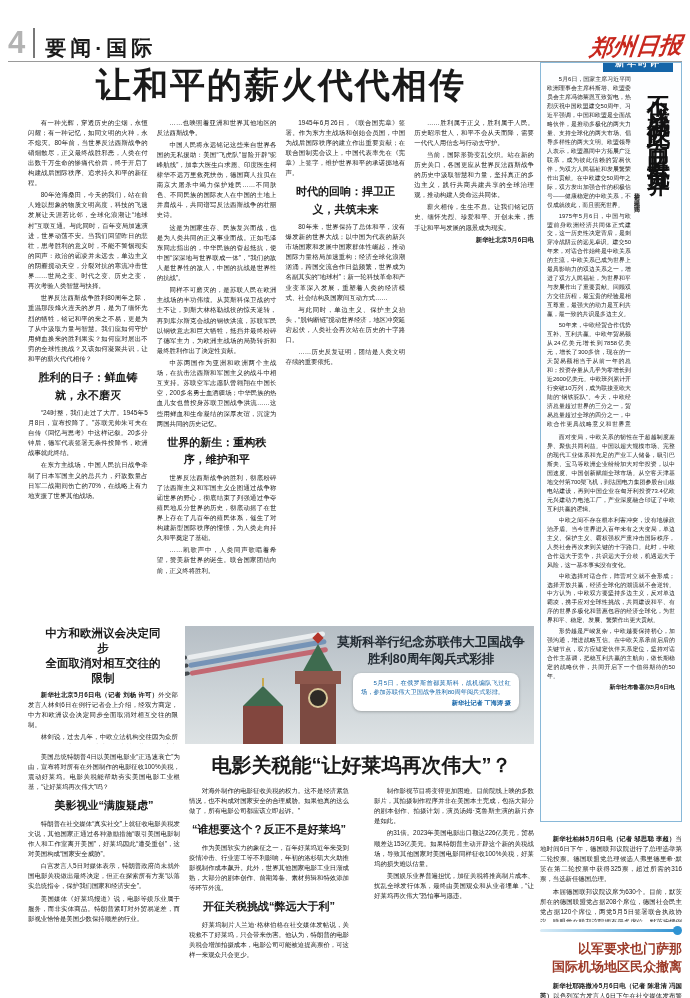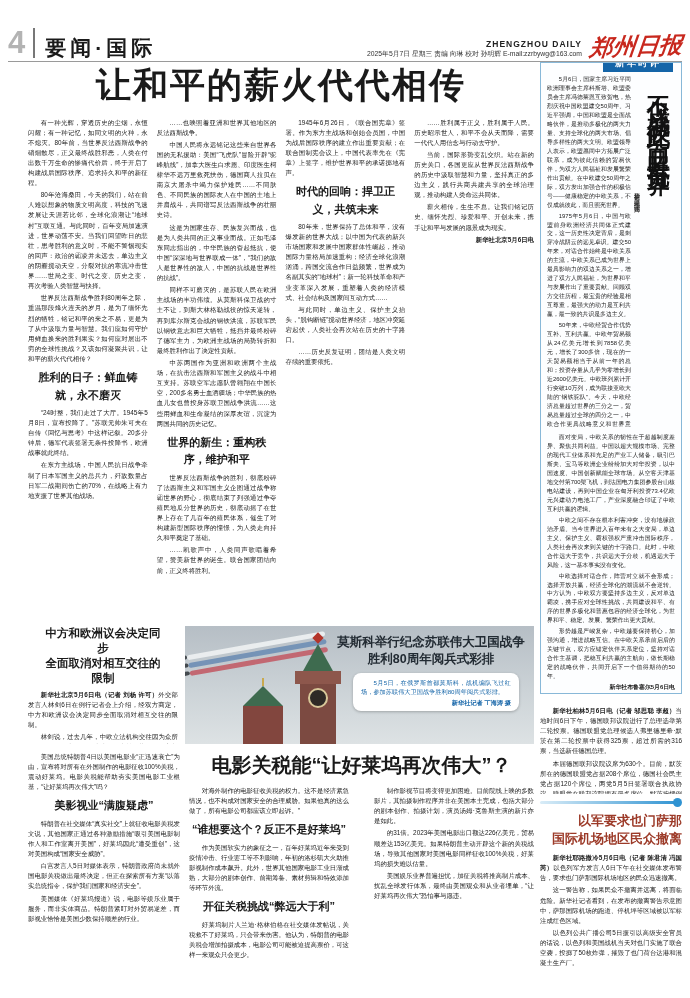--- a/index.html
+++ b/index.html
@@ -58,21 +58,21 @@
   .bubble .credit{text-align:right;text-indent:0;font-weight:bold;margin-top:1px;}
   
   .band3{position:absolute;left:28px;top:752px;width:506px;height:238px;display:flex;gap:9px;}
   .movie-left{width:152px;overflow:hidden;}
   .movie-right{flex:1;min-width:0;}
   .movie-headline{font-size:20px;font-weight:900;text-align:center;margin:2px 0 9px;line-height:1.15;}
   .movie-cols{display:flex;gap:25px;height:192px;overflow:hidden;}
   .movie-col{flex:1;min-width:0;}
   
   .sidebar{position:absolute;left:540px;top:62px;width:142px;}
-  .comm-box{position:relative;border:1px solid #88b8d8;background:#fdfeff;height:632px;
+  .comm-box{position:relative;border:1px solid #88b8d8;background:#fdfeff;height:760px;
             padding:12px 6px 4px;box-sizing:border-box;overflow:hidden;}
   .comm-tab{position:absolute;top:-8px;right:8px;background:#1565a8;color:#fff;font-size:9.5px;
             font-weight:bold;padding:2px 12px;letter-spacing:2px;}
   .comm-top{display:flex;height:352px;overflow:hidden;}
   .comm-text1{width:84px;}
   .comm-title-wrap{flex:1;position:relative;}
   .comm-byline{position:absolute;left:1px;top:112px;writing-mode:vertical-rl;font-size:6px;letter-spacing:1px;color:#222;}
   .comm-title{position:absolute;right:0;top:2px;writing-mode:vertical-rl;font-size:23px;font-weight:800;
               letter-spacing:6px;color:#111;}
   .comm-bottom{margin-top:6px;height:284px;overflow:hidden;}
@@ -88,24 +88,20 @@
 </head>
 <body>
 
 <div class="page">
 
   <div class="header">
     <div class="pagenum">4</div>
     <div class="hdr-divider"></div>
     <div class="section-title">要闻·国际</div>
     <div class="hdr-right">
-      <div class="hdr-meta">
-        <div class="hdr-en">ZHENGZHOU DAILY</div>
-        <div class="hdr-date">2025年5月7日 星期三 责编 向琳 校对 孙明辉 E-mail:zzrbywg@163.com</div>
-      </div>
       <div class="logo">郑州日报</div>
     </div>
   </div>
 
   <div class="main-art">
     <h1 class="main-headline">让和平的薪火代代相传</h1>
     <div class="cols">
       <div class="col small">
         <p>有一种光辉，穿透历史的尘烟，永恒闪耀；有一种记忆，如同文明的火种，永不熄灭。80年前，当世界反法西斯战争的硝烟散尽，正义最终战胜邪恶，人类在付出数千万生命的惨痛代价后，终于开启了构建战后国际秩序、追求持久和平的新征程。</p>
         <p>80年沧海桑田，今天的我们，站在前人难以想象的物质文明高度，科技的飞速发展让天涯若比邻，全球化浪潮让“地球村”互联互通。与此同时，百年变局加速演进，世界动荡不安。当我们回望昨日的悲壮，思考胜利的意义时，不能不警惕现实的回声：政治的霸凌并未远去，单边主义的阴霾搅动天空，分裂对抗的寒流冲击世界……世局之变、时代之变、历史之变，再次考验人类智慧与抉择。</p>

